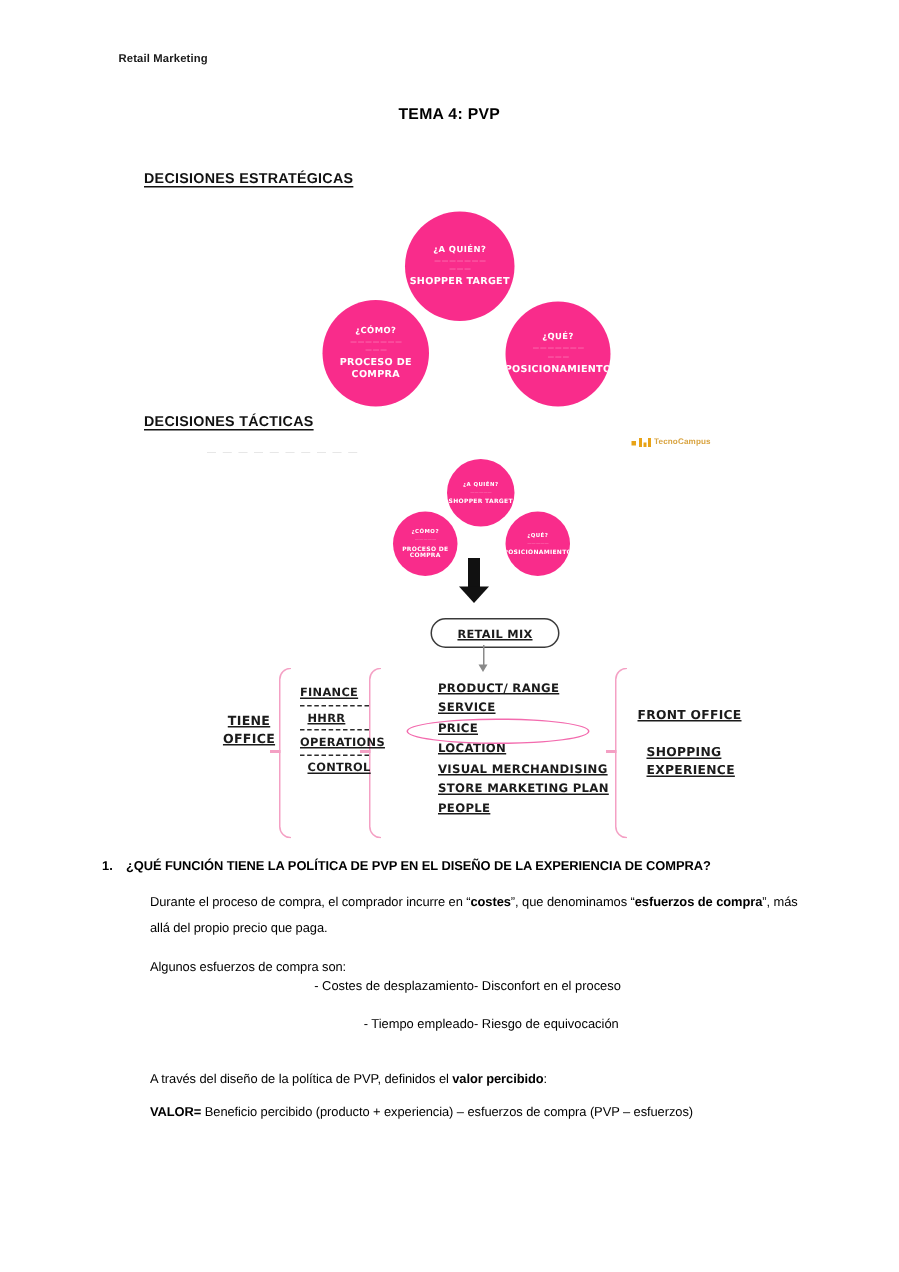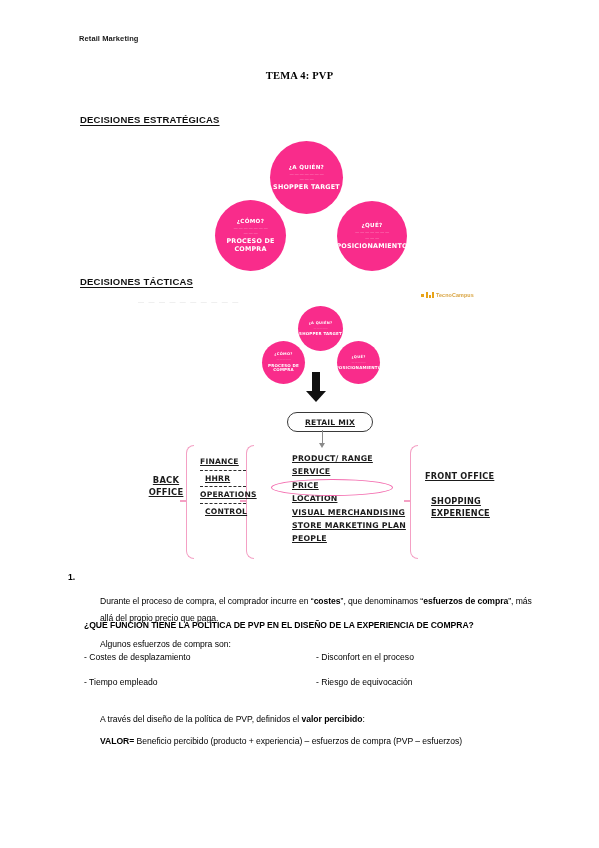--- a/index.html
+++ b/index.html
@@ -31,25 +31,24 @@
   }
   .doc-title {
     position: absolute;
     left: 0;
     top: 70px;
     width: 599px;
     text-align: center;
     font-size: 10.5px;
     font-weight: bold;
     letter-spacing: .2px;
-    font-family: Liberation Serif, serif;
   }
   .sec-heading {
     position: absolute;
-    left: 80px;
+    left: 96px;
     font-size: 9.5px;
     font-weight: 600;
     text-decoration: underline;
     text-underline-offset: 2px;
     letter-spacing: .2px;
     color: #111;
   }
   .sec-heading.strategic { top: 114px; }
   .sec-heading.tactical  { top: 276px; }
 
@@ -291,21 +290,20 @@
     font-weight: bold;
   }
   .qtext {
     position: absolute;
     left: 84px;
     top: 572px;
     width: 470px;
     font-size: 8.6px;
     font-weight: bold;
     letter-spacing: -.05px;
-    margin-top: 48px;
   }
   .para {
     position: absolute;
     left: 100px;
     width: 445px;
     font-size: 8.6px;
     line-height: 1.95;
     letter-spacing: -.05px;
   }
   .para.p1 { top: 593px; }
@@ -319,21 +317,21 @@
     left: 84px;
     top: 653px;
     width: 460px;
     font-size: 8.6px;
     line-height: 1;
   }
   .bullets .row {
     display: flex;
     margin-bottom: 16px;
   }
-  .bullets .row .cell-a { width: 232px; }
+  .bullets .row .cell-a { width: 232px; text-align: right; }
   .bullets .row .cell-b { width: 220px; }
 </style>
 </head>
 <body>
 
 <div class="page">
 
   <div class="doc-header">Retail Marketing</div>
   <div class="doc-title">TEMA 4: PVP</div>
 
@@ -401,21 +399,21 @@
   <div class="rm-connector-head"></div>
 
   <div class="bracket left-b"></div>
   <div class="bracket mid-b"></div>
   <div class="bracket right-b"></div>
   <div class="nub n1"></div>
   <div class="nub n2"></div>
   <div class="nub n3"></div>
 
   <div class="back-office-label hand">
-    <div>BACK</div>
+    <div>TIENE</div>
     <div>OFFICE</div>
   </div>
 
   <div class="bo-col hand">
     <div class="item">FINANCE</div>
     <div class="dash-sep"></div>
     <div class="item indent">HHRR</div>
     <div class="dash-sep"></div>
     <div class="item">OPERATIONS</div>
     <div class="dash-sep"></div>

